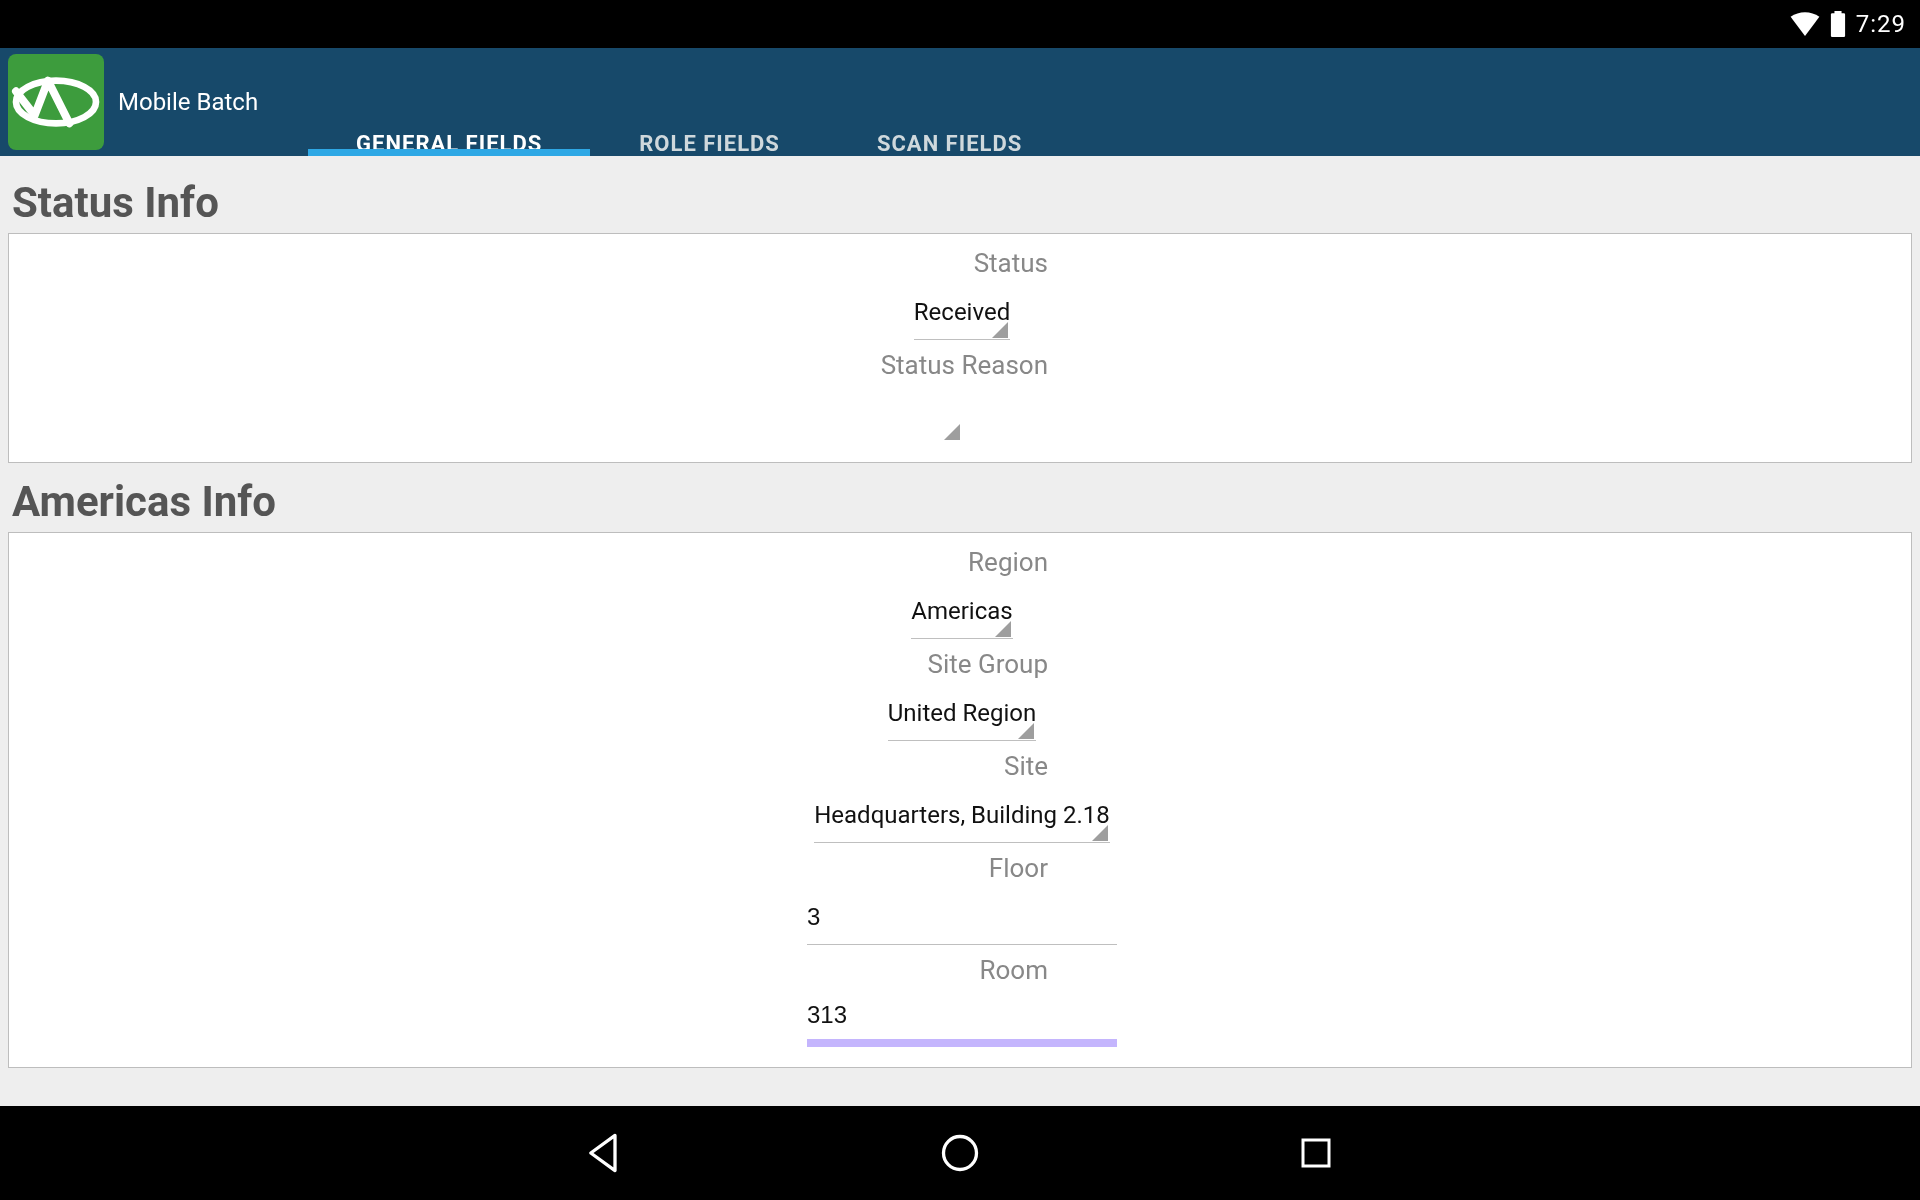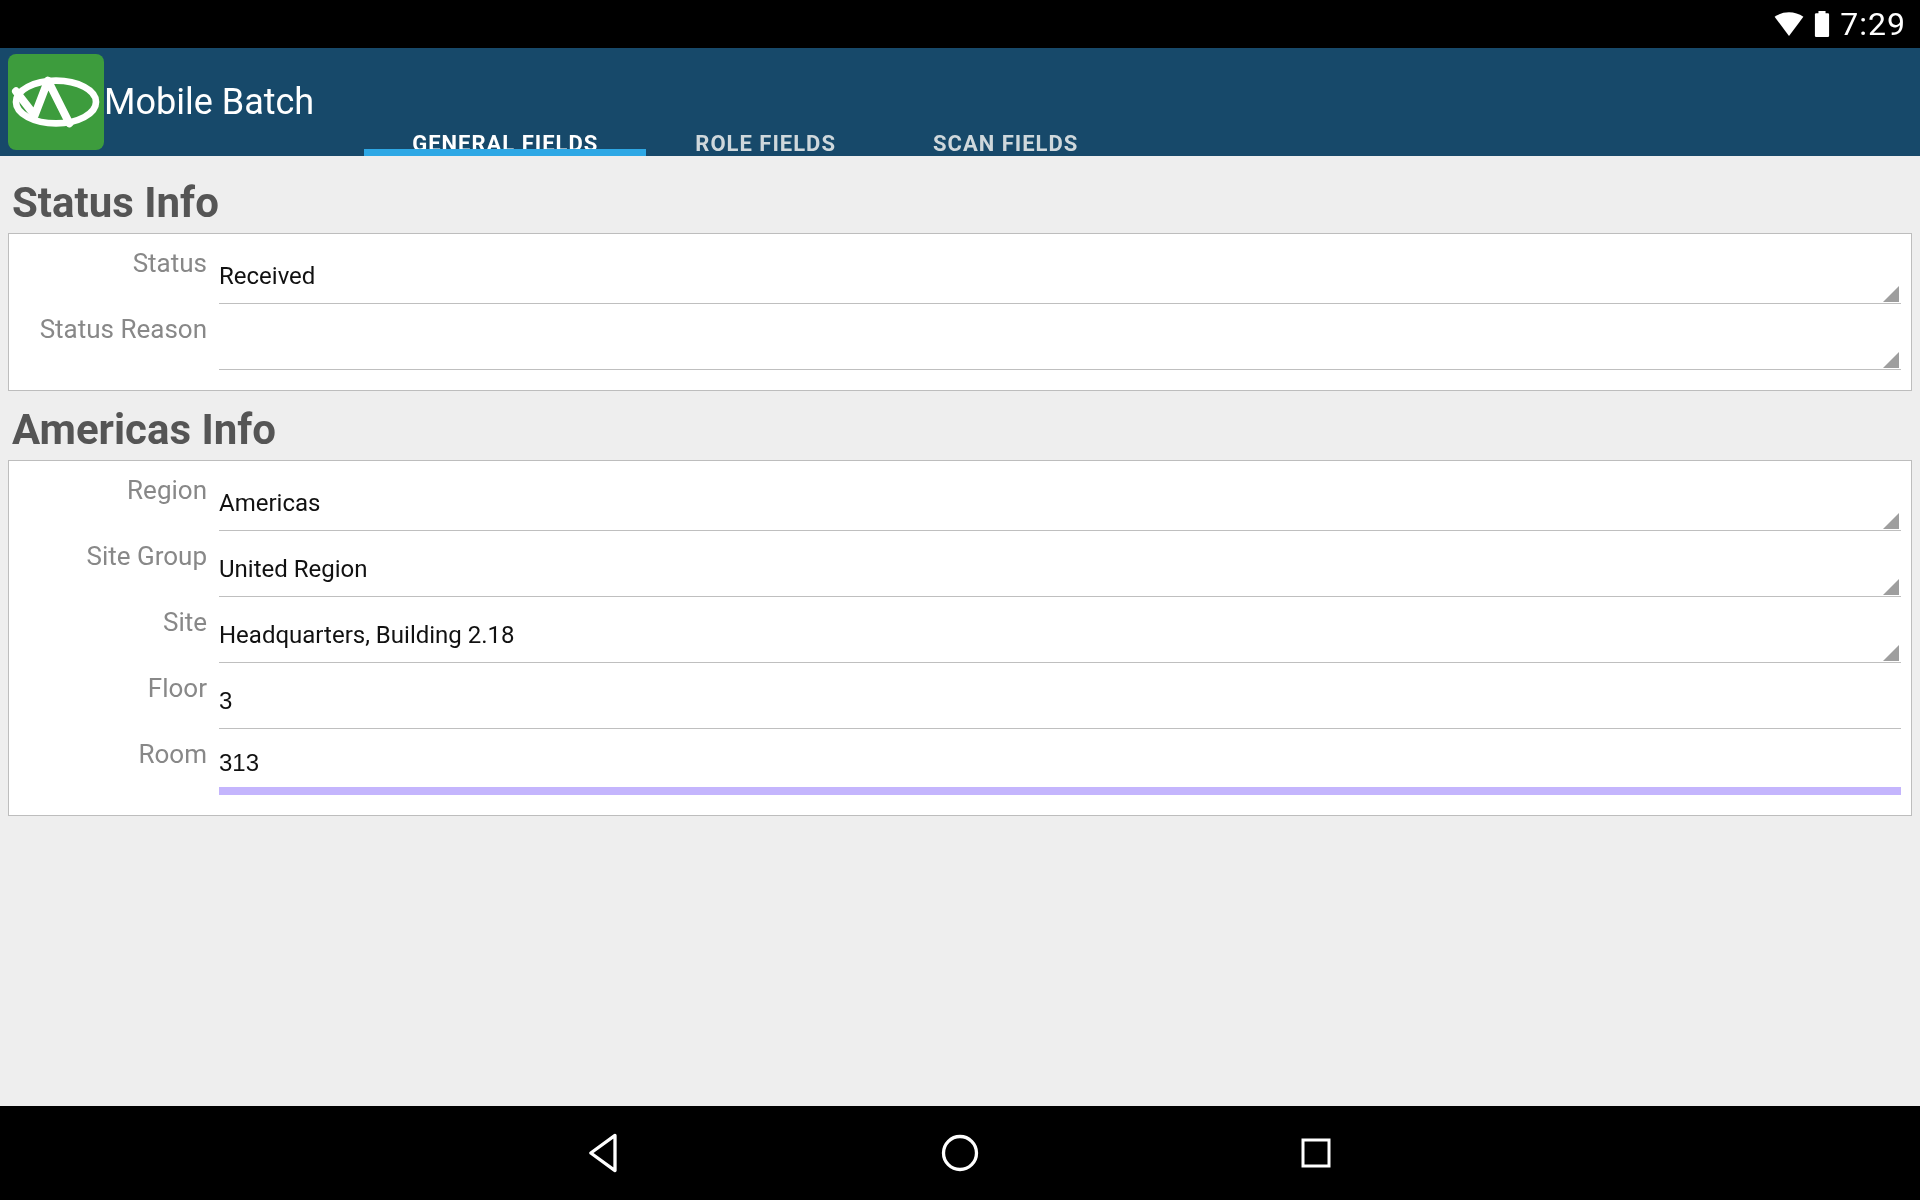--- a/index.html
+++ b/index.html
@@ -1,39 +1,39 @@
 <!DOCTYPE html>
 <html><head>
 <meta charset="utf-8">
 <style>
   * { margin:0; padding:0; box-sizing:border-box; }
   html,body { width:1920px; height:1200px; font-family:Roboto,Arial,sans-serif; background:#eeeeee; }
 
   
-  .status-bar { height:48px; background:#000; color:#fff; display:flex; align-items:center; justify-content:flex-end; padding:0 14px; font-size:32px; letter-spacing:1px; }
+  .status-bar { height:48px; background:#000; color:#fff; display:flex; align-items:center; justify-content:flex-end; padding:0 14px; font-size:24px; letter-spacing:1px; }
   .status-bar .icons { display:flex; align-items:center; gap:10px; }
   .status-bar .wifi svg, .status-bar .battery svg { display:block; }
 
   
   .app-bar { height:108px; background:#17496a; display:flex; align-items:center; padding-left:8px; color:#fff; }
   .app-icon { width:96px; height:96px; border-radius:8px; background:#3d9c3d; display:flex; align-items:center; justify-content:center; position:relative; }
   .app-icon svg { display:block; }
-  .app-title { font-size:36px; font-weight:400; margin-right:50px; }
+  .app-title { font-size:24px; font-weight:400; margin-left:14px; margin-right:50px; }
   .tabs { display:flex; align-items:flex-end; height:100%; }
   .tab { display:flex; align-items:center; padding:0 48px; font-size:22px; font-weight:700; letter-spacing:1px; color:#ffffff; cursor:pointer; position:relative; }
   .tab.inactive { color:#cfd8dc; }
   .tab.active::after { content:""; position:absolute; left:0; right:0; bottom:0; height:7px; background:#2ea8e5; }
   .tab-sep { width:1px; background:rgba(255,255,255,.15); margin:26px 0; }
 
   
   .content { padding:8px 8px 0 8px; }
   .section-title { font-size:42px; font-weight:700; color:#555; margin:14px 0 6px 4px; }
   .panel { background:#fff; border:1px solid #bdbdbd; padding:8px 10px 10px 14px; }
 
-  .field-row { display:flex; align-items:flex-start; margin:6px 0 10px 0; }
+  .field-row { display:flex; align-items:center; margin:6px 0 10px 0;flex-direction:column; }
   .field-label { width:196px; text-align:right; color:#888; font-size:26px; padding-right:12px; padding-bottom:6px; }
   .field-value { flex:1; position:relative; }
   .field-value input.text-line,
   .field-value .spinner-line {
      width:100%; border:none; border-bottom:1px solid #bfbfbf; background:transparent;
      font-size:24px; color:#111; height:56px; line-height:56px; padding:0;
   }
   .field-value.active input.text-line { border-bottom:8px solid #c4b5fd; }
 
   .field-value .caret { position:absolute; right:2px; bottom:2px; width:0; height:0; border-left:16px solid transparent; border-bottom:16px solid #9e9e9e; }

